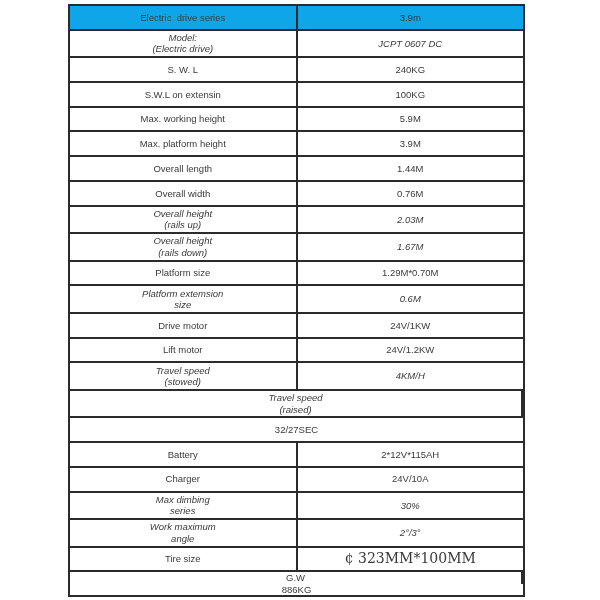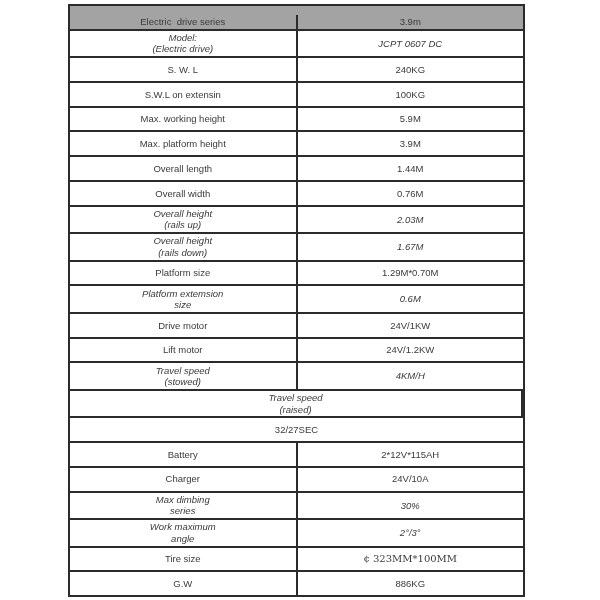--- a/index.html
+++ b/index.html
@@ -22,41 +22,41 @@
     box-sizing: border-box;
     background: #ffffff;
   }
   .row {
     flex: 1 1 0;
     display: flex;
     border-bottom: 2px solid #2b2b2b;
     box-sizing: border-box;
     min-height: 0;
   }
-  .row:last-child { border-bottom: none; }
+  .row:last-child { border-bottom: none; flex-direction: column; }
   .row.tall { flex: 1.12 1 0; font-style: italic; }
   .cell {
     flex: 1 1 0;
     display: flex;
     align-items: center;
     justify-content: center;
     text-align: center;
     white-space: pre-wrap;
     font-size: 9.5px;
     line-height: 11.5px;
     color: #3a3a3a;
     box-sizing: border-box;
     padding: 1px 4px;
     overflow: hidden;
   }
   .cell.label-cell { border-right: 2px solid #2b2b2b; }
-  .row.header-row { background: #a3a3a3; align-items: flex-end; }
+  .row.header-row { background: #0ea5e9; }
   .cell.serif-val {
     font-family: "DejaVu Serif", serif;
-    font-size: 10px;
+    font-size: 14px;
   }
 </style>
 </head>
 <body>
 
 <div class="spec-table">
 
   <div class="row header-row">
     <div class="cell label-cell">Electric  drive series</div>
     <div class="cell">3.9m</div>

